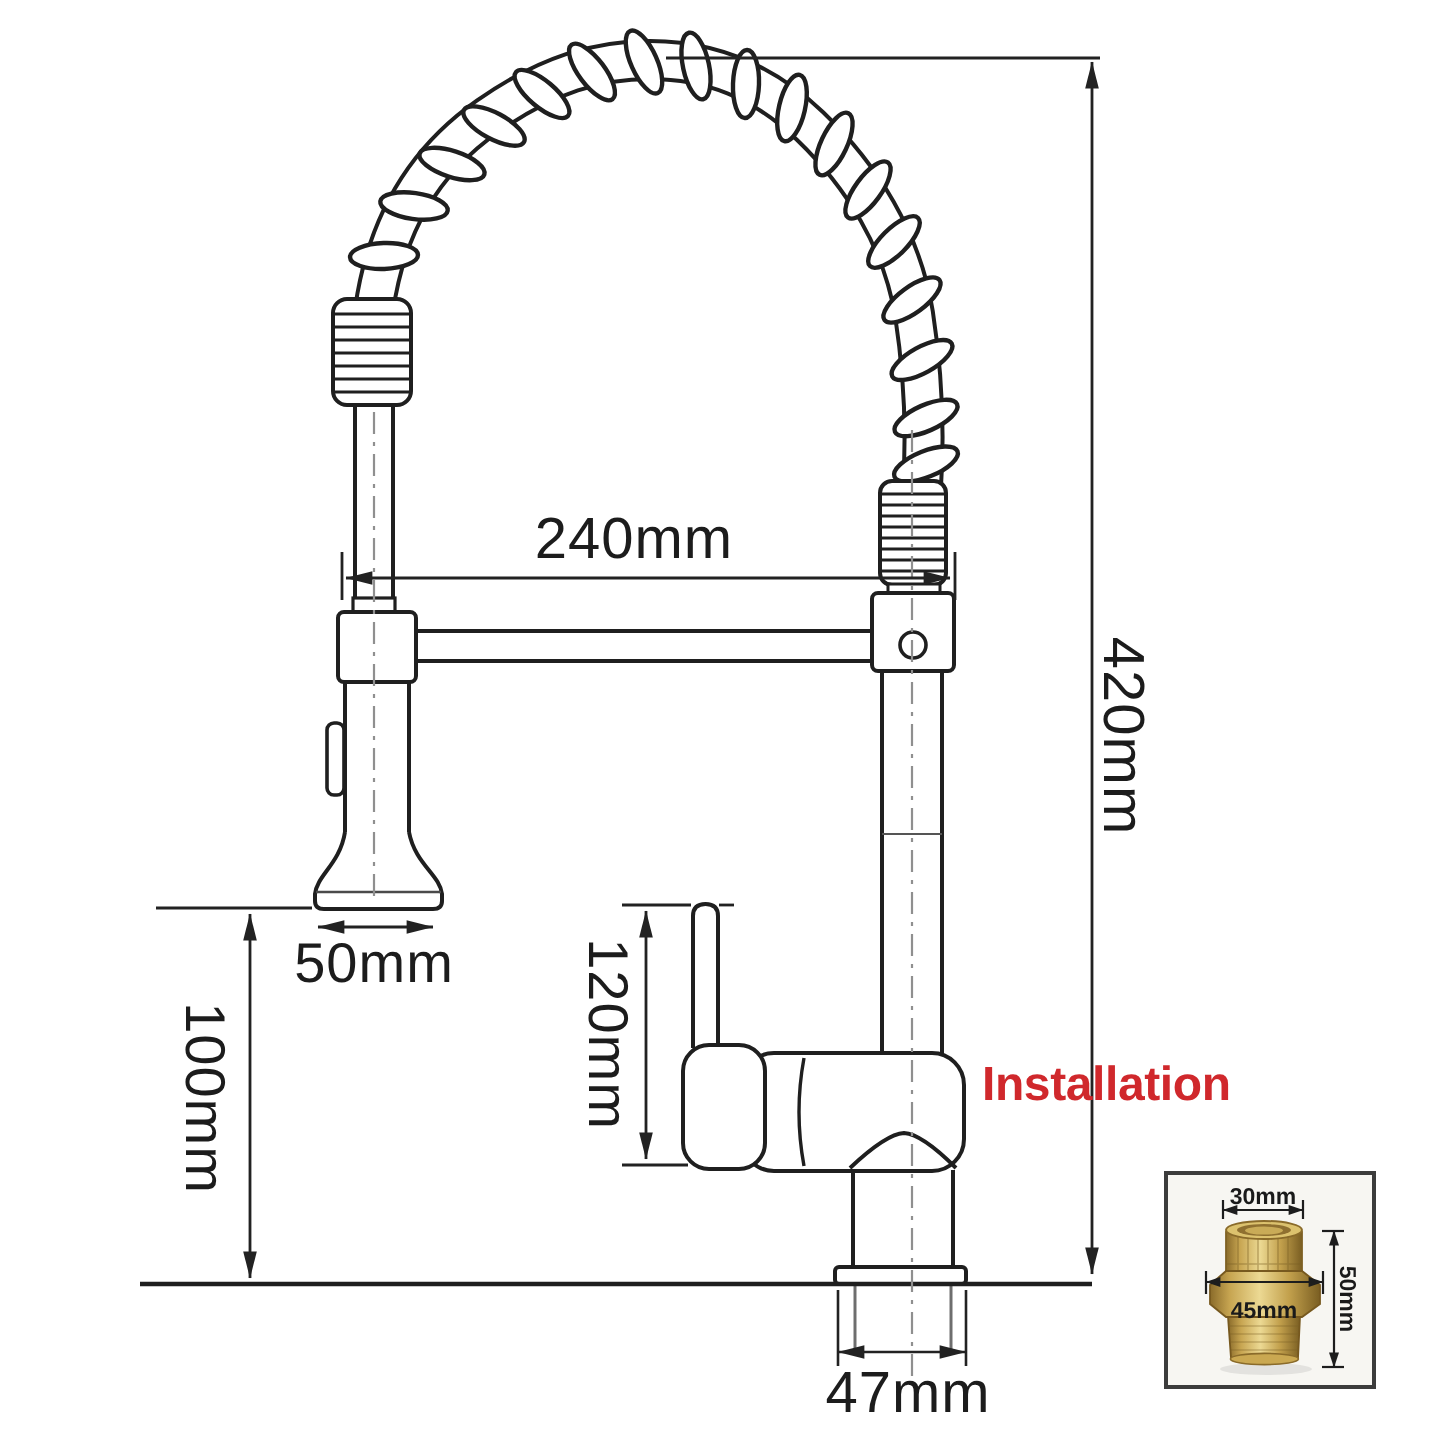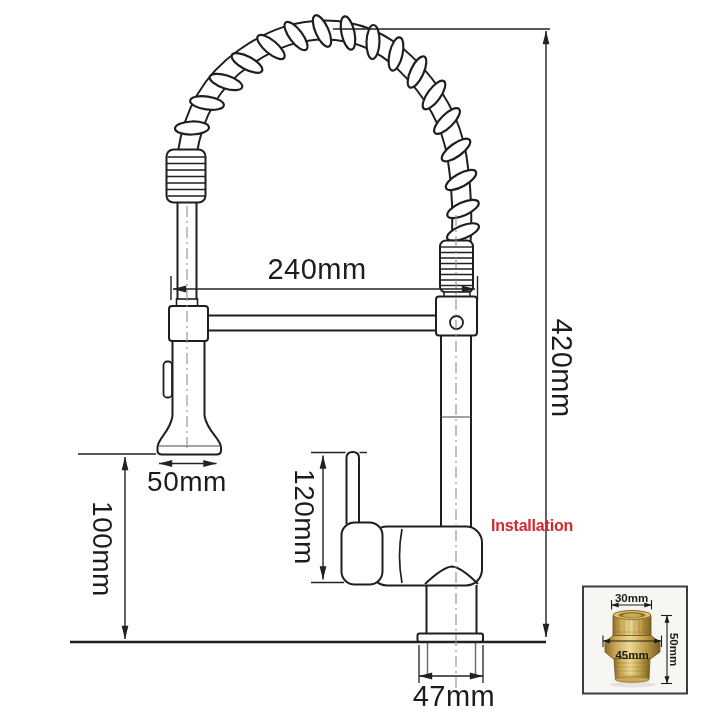--- a/index.html
+++ b/index.html
@@ -10,22 +10,22 @@
   #stage{position:absolute;left:0;top:0;width:720px;height:620px;border-radius:21px;}
   svg{display:block;}
   svg text{
     font-family:"Liberation Sans","DejaVu Sans",sans-serif;
     fill:#1c1c1c;
   }
   .dim-label{font-size:28px;letter-spacing:0.5px;}
   .dim-label-lg{font-size:29px;letter-spacing:0.5px;}
   .inset-label{font-size:11.5px;font-weight:700;fill:#1a1a1a;}
   .note{
-    position:absolute;left:491px;top:516px;
-    font-size:16px;line-height:20px;font-weight:700;
+    position:absolute;left:491px;top:533px;
+    font-size:24px;line-height:20px;font-weight:700;
     color:#d0282c;white-space:nowrap;letter-spacing:-0.2px;
   }
   .note span{display:block;}
 </style>
 </head>
 <body>
 
 <div id="stage">
 <svg width="720" height="720" viewBox="0 0 720 720">
   <defs>

